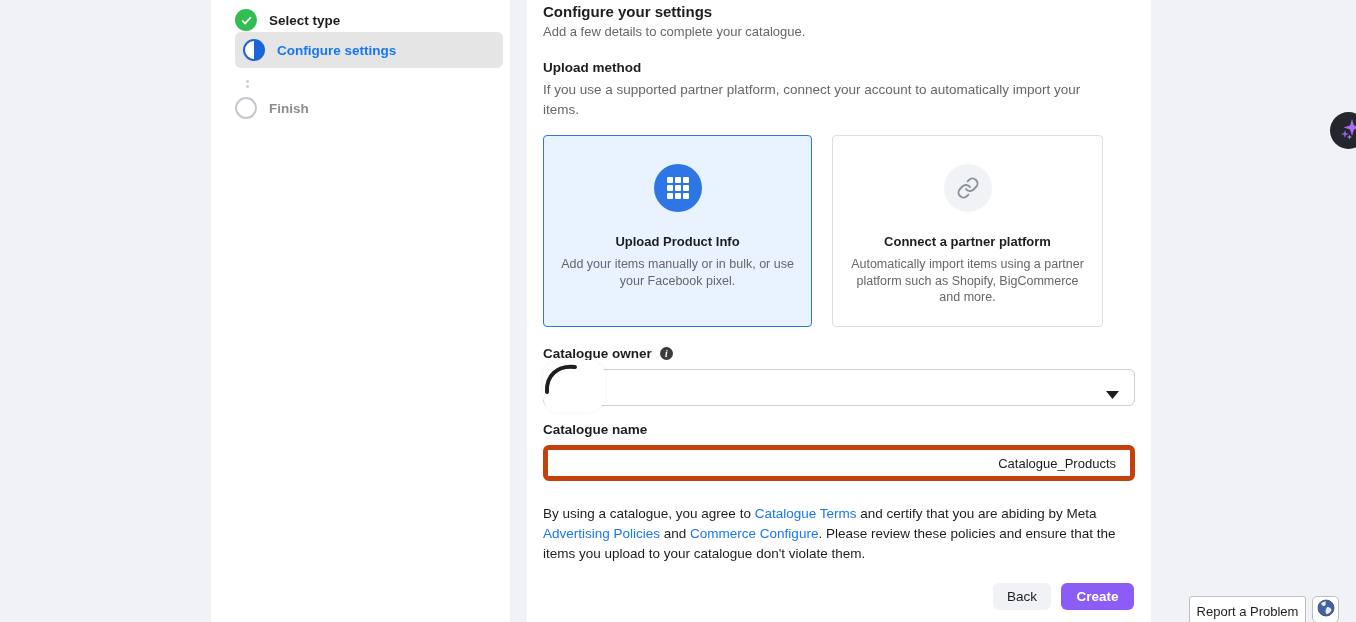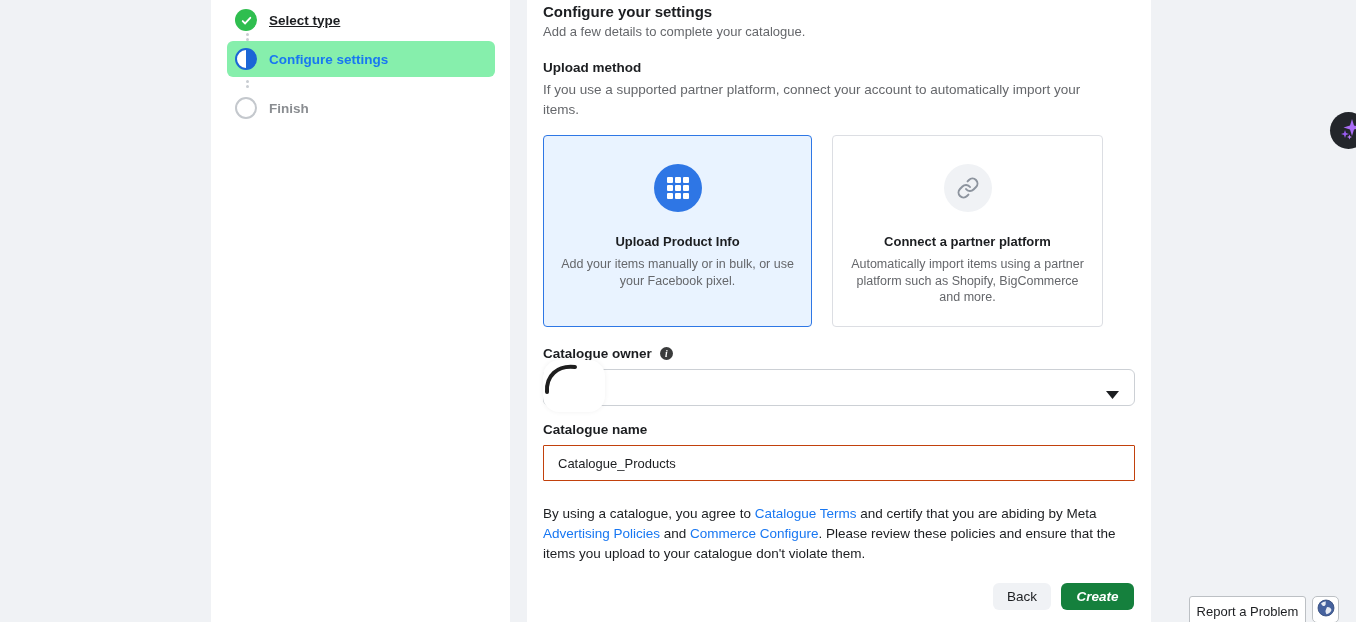--- a/index.html
+++ b/index.html
@@ -14,22 +14,22 @@
   .sidebar {
     position:absolute; left:211px; top:0; width:299px; height:622px;
     background:#fff;
   }
   .step-row {
     position:absolute; left:16px; width:268px; height:36px;
     display:flex; align-items:center; gap:12px; padding-left:8px;
     border-radius:6px; cursor:pointer;
   }
   .step-row .label { font-size:13.5px; font-weight:700; }
-  .step-complete { top:2px;text-decoration:underline; }
-  .step-active   { top:41px; background:#86efac; }
+  .step-complete { top:2px; }
+  .step-active   { top:32px; background:#e5e5e5;margin-left:8px; }
   .step-active .label { color:#1877f2; }
   .step-upcoming { top:80px; }
   .step-upcoming .label { color:#8a8d91; }
   .step-icon { width:22px; height:22px; flex:0 0 22px; position:relative; }
   .icon-check {
     width:22px; height:22px; border-radius:50%; background:#2fbe4f;
     display:flex; align-items:center; justify-content:center;
   }
   .icon-half {
     width:22px; height:22px; border-radius:50%;
@@ -87,32 +87,32 @@
   }
   .caret { position:absolute; right:15px; top:15px; }
   .redact-blob {
     position:absolute; left:16px; top:360px; width:62px; height:52px;
     background:#fff; border-radius:16px; box-shadow:0 0 5px rgba(0,0,0,0.06);
     z-index:3; pointer-events:none;
   }
   .name-label { position:absolute; left:16px; top:422px; }
   .name-input {
     position:absolute; left:16px; top:445px; width:592px; height:36px;
-    border:1px solid #c2410c; border-radius:1px; padding:0 14px;
-    font-size:13px; font-family:"Liberation Sans", sans-serif; color:#1c1e21;
+    border:5px solid #c2410c; border-radius:6px; padding:0 14px;
+    font-size:13px; font-family:"Liberation Sans", sans-serif; color:#1c1e21;text-align:right;
   }
   .legal { position:absolute; left:16px; top:504px; width:592px; font-size:13.5px; line-height:20px; color:#1c1e21; }
   .legal .lnk { color:#1877f2; cursor:pointer; }
   .btn {
     position:absolute; top:583px; height:27px; border:none; border-radius:6px;
     font-size:13.5px; font-family:"Liberation Sans", sans-serif; cursor:pointer;
     display:flex; align-items:center; justify-content:center;
   }
   .btn-back { left:466px; width:58px; background:#f0f2f5; color:#1c1e21; }
-  .btn-create { left:534px; width:73px; background:#15803d; color:#fff; font-weight:700;font-style:italic; }
+  .btn-create { left:534px; width:73px; background:#8b5cf6; color:#fff; font-weight:700; }
   
   .ai-bubble {
     position:absolute; left:1330px; top:112px; width:37px; height:37px;
     border-radius:50%; background:#23262b; cursor:pointer;
     display:flex; align-items:center; justify-content:center;
   }
   .report-btn {
     position:absolute; left:1189px; top:596px; width:117px; height:30px;
     background:#fff; border:1px solid #bcc0c4; border-radius:3px;
     font-size:13px; font-family:"Liberation Sans", sans-serif; color:#1c1e21; cursor:pointer;

